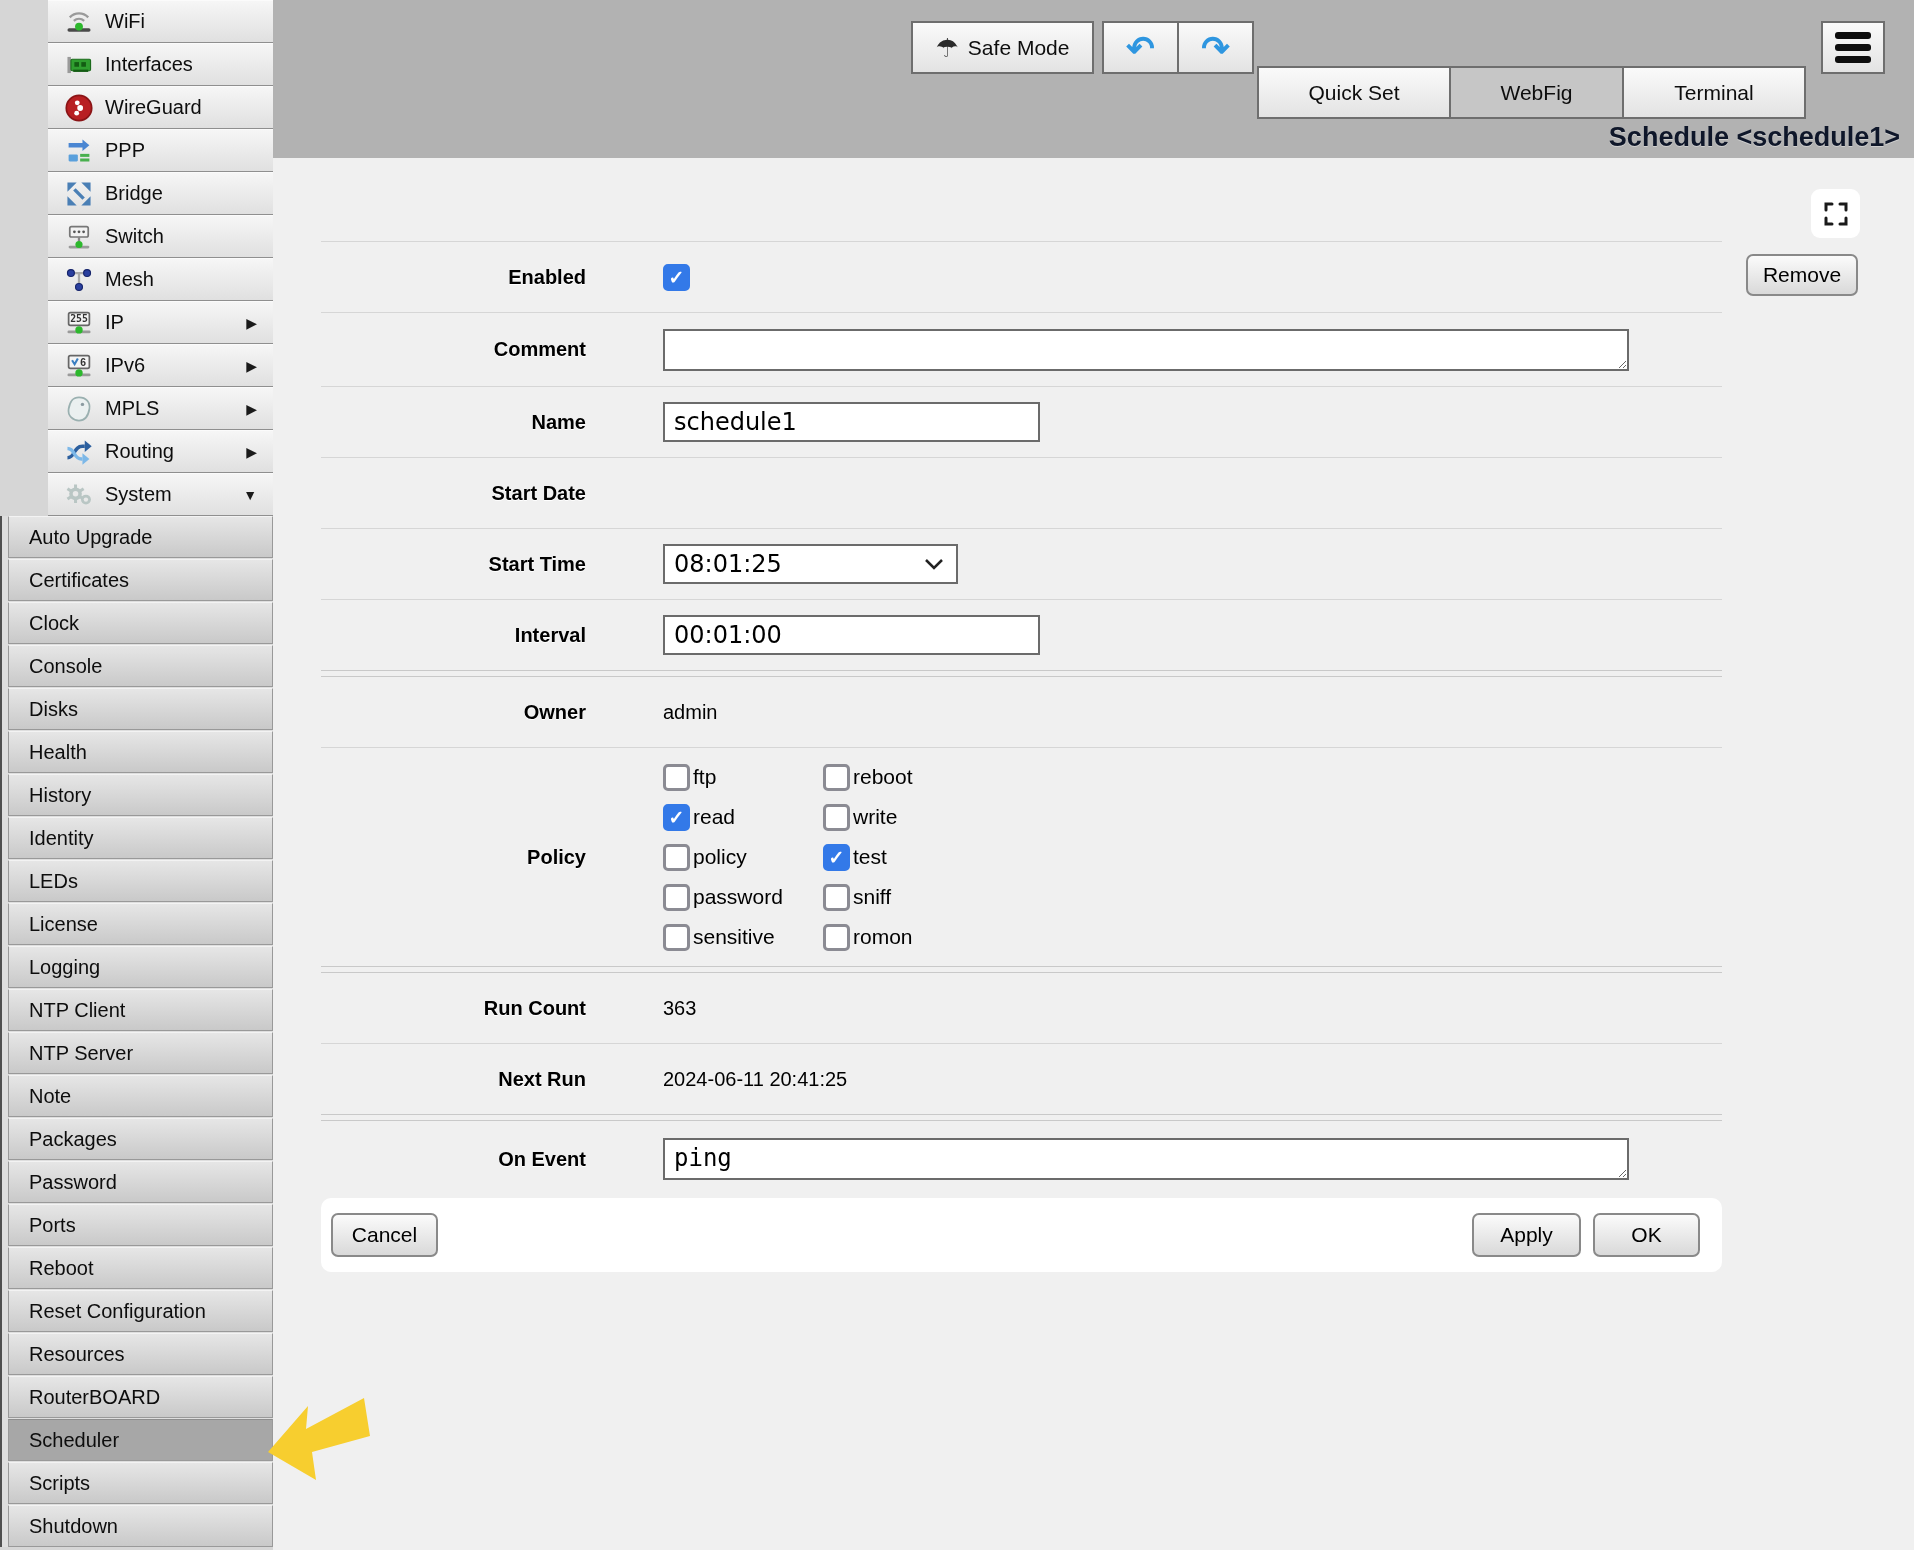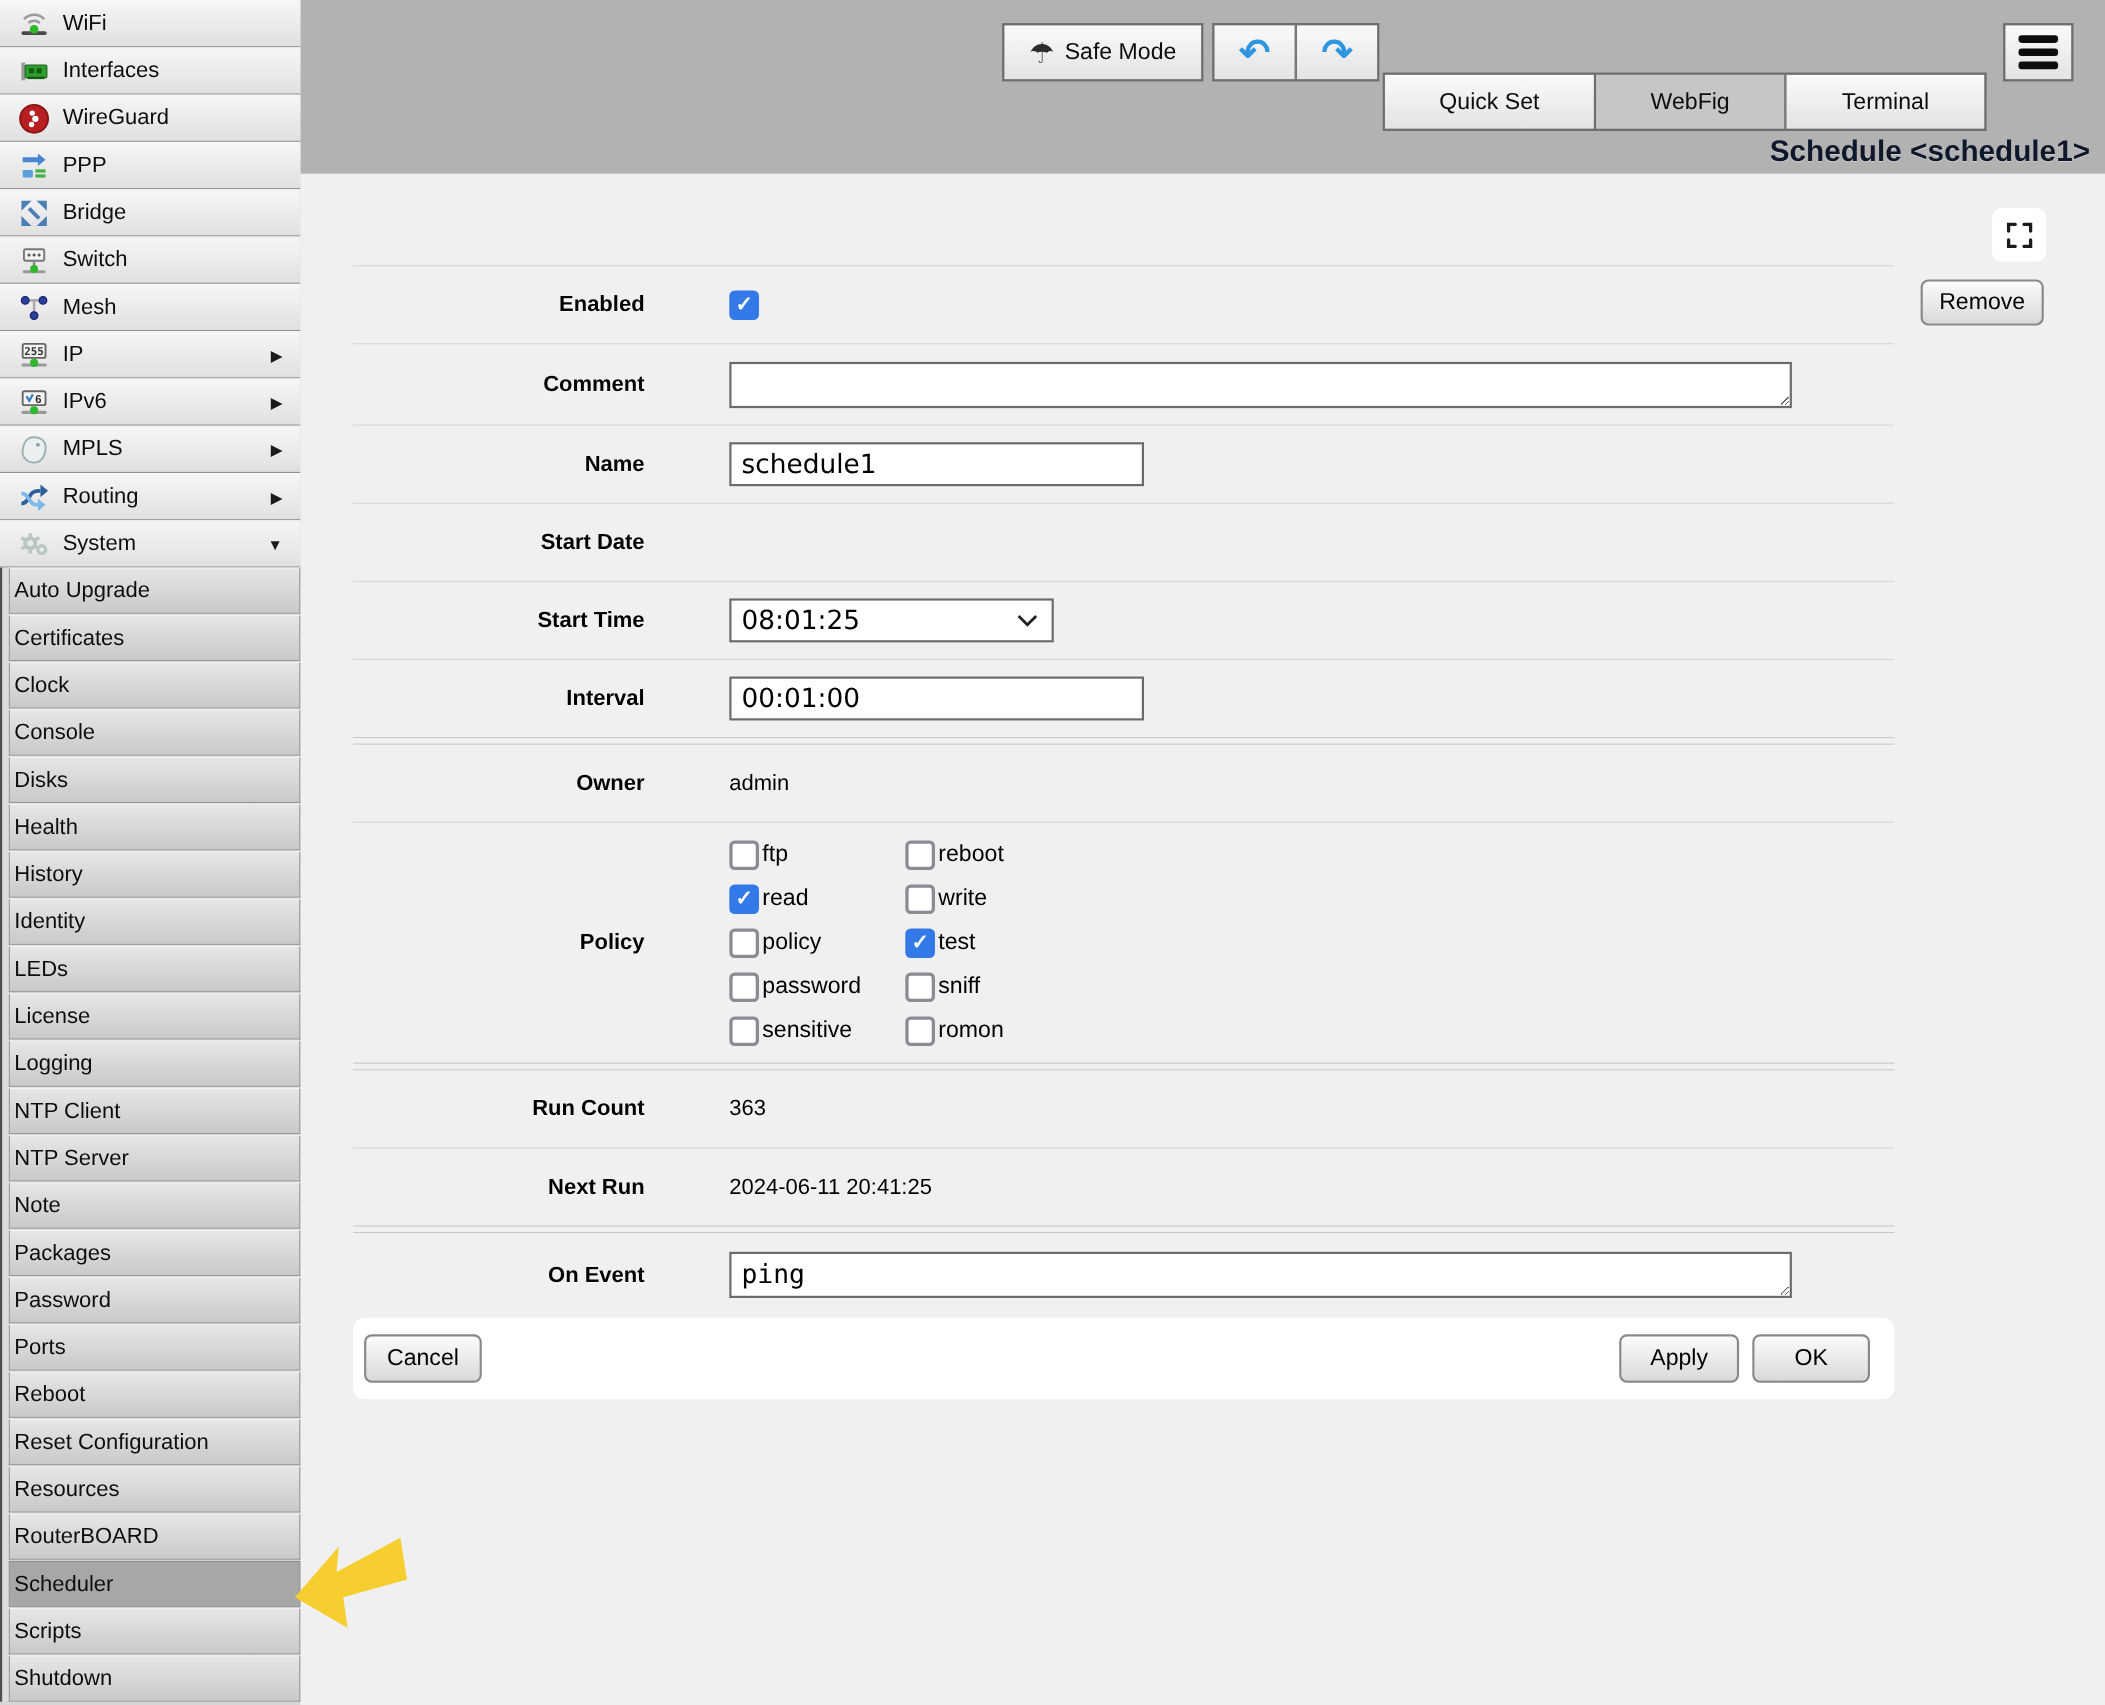--- a/index.html
+++ b/index.html
@@ -4,28 +4,28 @@
 <style>
   html,body{margin:0;padding:0;}
   body{
     width:1914px;height:1550px;position:relative;overflow:hidden;
     background:#f0f0f0;font-family:"Liberation Sans",sans-serif;color:#000;
   }
   
   .sidebar{position:absolute;left:0;top:0;width:273px;height:1550px;background:#d6d6d6;z-index:5;}
   .side-item{height:43px;box-sizing:border-box;display:flex;align-items:center;
     background:linear-gradient(#f6f6f6,#e0e0e0);
-    border-bottom:1px solid #8f8f8f;border-top:1px solid #fbfbfb;cursor:pointer;}
+    border-bottom:1px solid #8f8f8f;border-top:1px solid #fbfbfb;cursor:pointer;margin-left:48px;}
   .side-item .icon{width:30px;height:30px;flex:0 0 30px;margin-left:16px;}
   .side-item .icon svg{width:30px;height:30px;display:block;}
   .side-item .label{margin-left:11px;font-size:20px;flex:1;color:#0d0d0d;}
   .side-item .arrow{margin-right:16px;font-size:14px;color:#1a1a1a;}
   .submenu{border-left:2px solid #4f4f4f;padding-left:6px;background:#dedede;}
   .sub-item{height:42px;margin-bottom:1px;box-sizing:border-box;display:flex;align-items:center;
-    padding-left:4px;font-size:20px;color:#0d0d0d;cursor:pointer;
+    padding-left:20px;font-size:20px;color:#0d0d0d;cursor:pointer;
     background:linear-gradient(#e6e6e6,#c9c9c9);
     border:1px solid #999;border-top-color:#f3f3f3;}
   .sub-item.selected{background:#a7a7a7;border-top-color:#8d8d8d;align-items:center;}
   
   .topband{position:absolute;left:273px;top:0;width:1641px;height:158px;background:#b2b2b2;}
   .tb-btn,.tb-tabs button,.tb-group button{
     box-sizing:border-box;height:53px;font-family:"Liberation Sans",sans-serif;
     background:linear-gradient(#fafafa,#e3e3e3);border:2px solid #6e6e6e;
     font-size:21px;color:#0d0d0d;cursor:pointer;display:flex;align-items:center;justify-content:center;}
   .safe-mode{position:absolute;left:638px;top:21px;width:183px;gap:9px;}

